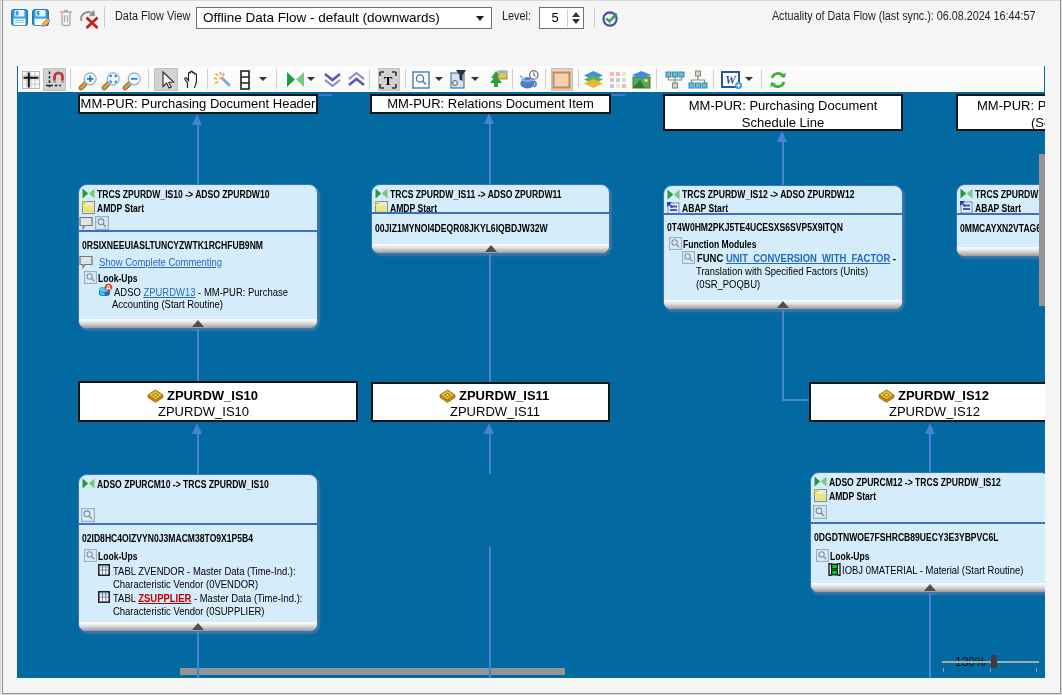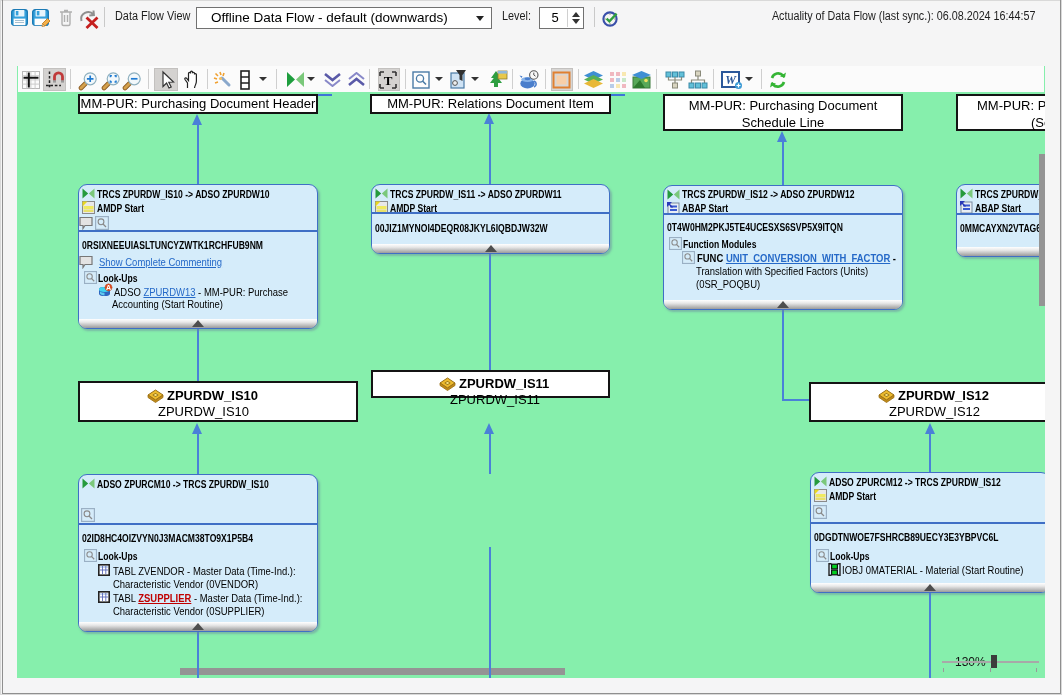--- a/index.html
+++ b/index.html
@@ -4,36 +4,36 @@
 <style>
 * { margin:0; padding:0; box-sizing:border-box; }
 html,body { width:1062px; height:695px; font-family:"Liberation Sans", sans-serif; background:#f0f0f0; overflow:hidden; }
 .abs { position:absolute; }
 #page { position:relative; width:1062px; height:695px; background:#f5f5f5; }
 #frame { position:absolute; inset:0; border:1px solid #d9d9d9; pointer-events:none; z-index:99; }
 #frame2 { position:absolute; left:2px; top:0px; right:1px; bottom:1px; border:1px solid #8f8f8f; border-top:none; pointer-events:none; z-index:99; }
 
 #topbar { position:absolute; left:3px; top:3px; width:1056px; height:27px; background:#f5f5f6; }
 .tlabel { position:absolute; font-size:12.5px; color:#1d1d1d; transform:scaleX(0.87); transform-origin:0 50%; white-space:nowrap; }
-#ddv { position:absolute; left:193px; top:4px; width:296px; height:22px; background:#fff; border:1px solid #717171; font-size:13.5px; color:#000; line-height:20px; padding-left:14px; }
+#ddv { position:absolute; left:193px; top:4px; width:296px; height:22px; background:#fff; border:1px solid #717171; font-size:13.5px; color:#000; line-height:20px; padding-left:6px; }
 #ddv .arr { position:absolute; right:7px; top:8px; width:0; height:0; border-left:4.5px solid transparent; border-right:4.5px solid transparent; border-top:5px solid #222; }
 #lvl { position:absolute; left:536px; top:4px; width:45px; height:22px; background:#fff; border:1px solid #717171; }
 #lvl .v { position:absolute; left:0; top:2px; width:30px; text-align:center; font-size:13px; }
 #lvl .up { position:absolute; right:3px; top:4px; width:0; height:0; border-left:4px solid transparent; border-right:4px solid transparent; border-bottom:5px solid #333; }
 #lvl .dn { position:absolute; right:3px; bottom:4px; width:0; height:0; border-left:4px solid transparent; border-right:4px solid transparent; border-top:5px solid #333; }
 .vsep { position:absolute; width:1px; background:#c9c9c9; }
 
 #tabbar { position:absolute; left:3px; top:30px; width:1056px; height:20px; background:#f5f5f6; }
 #tab1 { position:absolute; left:1px; top:0px; width:86px; height:20px; background:#fff; border:1px solid #a5a5a5; border-bottom:none; color:#2577c8; font-size:12.5px; text-align:center; line-height:19px; }
 #tab1 span { display:inline-block; transform:scaleX(0.87); transform-origin:50% 50%; white-space:nowrap; }
 #tab2 { position:absolute; left:87px; top:0px; width:110px; height:20px; color:#111; font-size:12.5px; text-align:left; padding-left:15px; line-height:19px; }
 #tab2 span { display:inline-block; transform:scaleX(0.9); transform-origin:0 50%; white-space:nowrap; }
 #tabline { position:absolute; left:90px; top:19px; width:966px; height:1px; background:#a5a5a5; }
 
-#canvas { position:absolute; left:17px; top:66px; width:1028px; height:612px; background:#86efac; overflow:hidden; }
+#canvas { position:absolute; left:17px; top:66px; width:1028px; height:612px; background:#0369a1; overflow:hidden; }
 #cin { position:absolute; left:-17px; top:-66px; width:1062px; height:695px; }
 
 #icontb { position:absolute; left:0px; top:66px; width:1062px; height:26px; z-index:5; }
 #tbbg { position:absolute; left:18px; top:0; width:1026px; height:26px; background:#fbfbfb; }
 .isep { position:absolute; top:3px; width:1px; height:20px; background:#cfcfcf; }
 .pressed { position:absolute; background:#d4d2d0; border:1px solid #c3c1bf; }
 .ddarr { position:absolute; width:0; height:0; border-left:4px solid transparent; border-right:4px solid transparent; border-top:4.5px solid #333; }
 
 .tb { position:absolute; background:#fff; border:2px solid #141414; font-size:13px; color:#000; text-align:center; z-index:3; }
 .nb { position:absolute; background:#d5ecfa; border:1.6px solid #3f6fc5; border-radius:9px; z-index:3; font-size:11px; color:#000; box-shadow:1.5px 2px 2px rgba(110,135,160,.5); }
@@ -263,21 +263,21 @@
     <div class="wb" style="left:78px;top:381px;width:280px;height:41px">
       <svg class="ic" style="left:66px;top:4px" width="19" height="16" viewBox="0 0 19 16">
             <path d="M2 8 L9.5 3 L17 8 L9.5 13 Z" fill="#ecba2e" stroke="#9a7014" stroke-width="1"></path>
             <path d="M2 8 L9.5 13 L17 8 L17 10.5 L9.5 15.5 L2 10.5 Z" fill="#c08a18" stroke="#9a7014" stroke-width="0.8"></path>
             <path d="M6.3 8 L9.5 5.9 L12.7 8 L9.5 10.1 Z" fill="#8a6a10"></path>
             <path d="M7.5 8 L9.5 6.7 L11.5 8 L9.5 9.3 Z" fill="#f8e080"></path>
           </svg>
       <div class="row bld" style="left:87px;top:5px;font-size:13px">ZPURDW_IS10</div>
       <div class="row" style="left:78px;top:21px;font-size:13px">ZPURDW_IS10</div>
     </div>
-    <div class="wb" style="left:371px;top:370px;width:239px;height:28px">
+    <div class="wb" style="left:371px;top:382px;width:239px;height:40px">
       <svg class="ic" style="left:65px;top:3px" width="19" height="16" viewBox="0 0 19 16">
             <path d="M2 8 L9.5 3 L17 8 L9.5 13 Z" fill="#ecba2e" stroke="#9a7014" stroke-width="1"></path>
             <path d="M2 8 L9.5 13 L17 8 L17 10.5 L9.5 15.5 L2 10.5 Z" fill="#c08a18" stroke="#9a7014" stroke-width="0.8"></path>
             <path d="M6.3 8 L9.5 5.9 L12.7 8 L9.5 10.1 Z" fill="#8a6a10"></path>
             <path d="M7.5 8 L9.5 6.7 L11.5 8 L9.5 9.3 Z" fill="#f8e080"></path>
           </svg>
       <div class="row bld" style="left:86px;top:4px;font-size:13px">ZPURDW_IS11</div>
       <div class="row" style="left:77px;top:20px;font-size:13px">ZPURDW_IS11</div>
     </div>
     <div class="wb" style="left:809px;top:382px;width:240px;height:40px">

